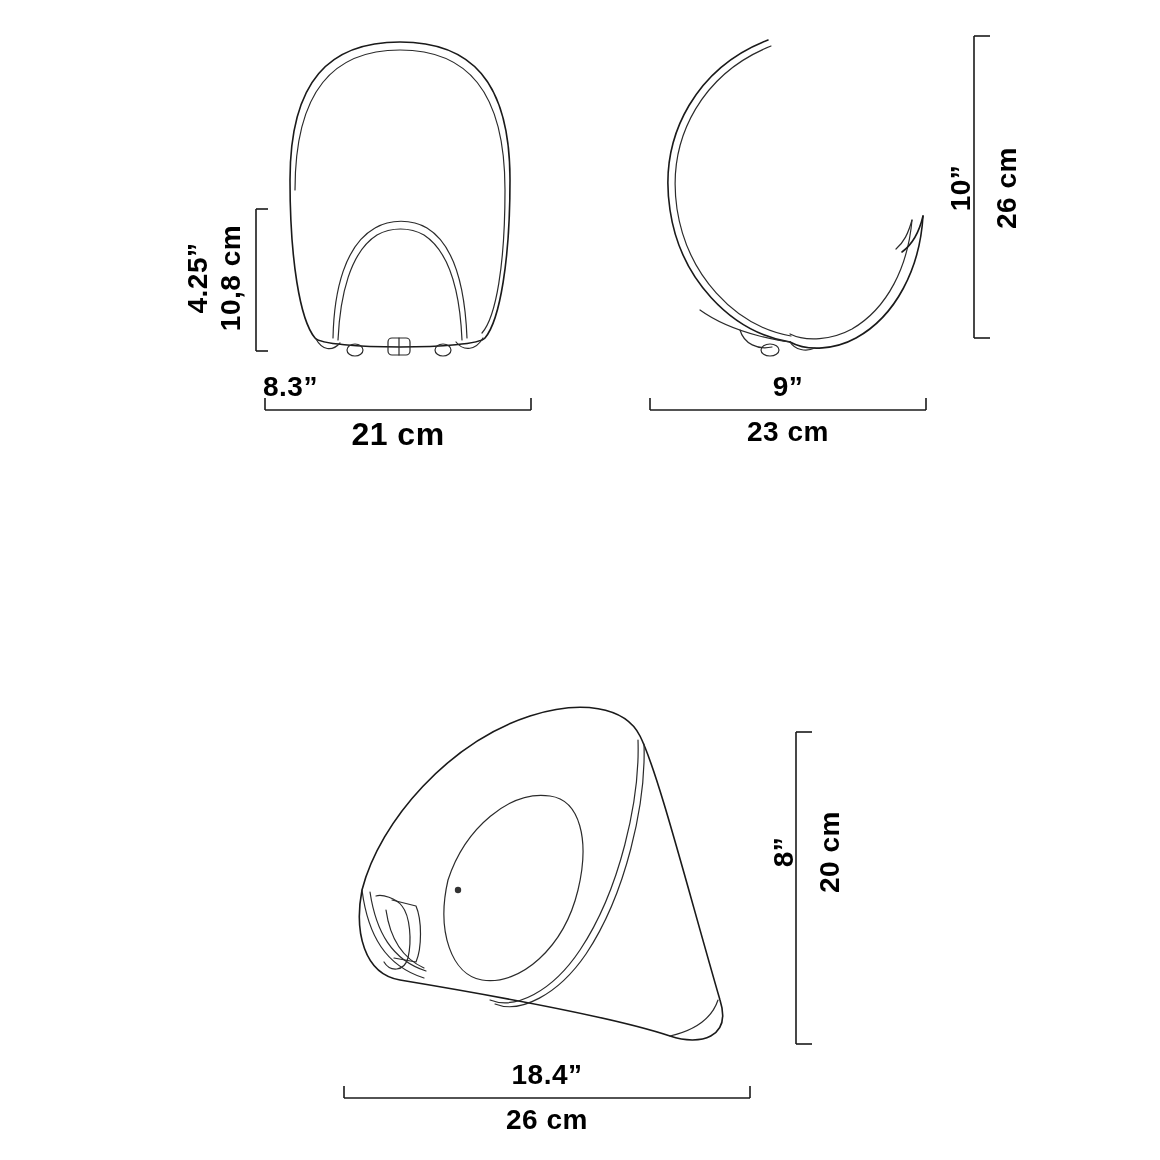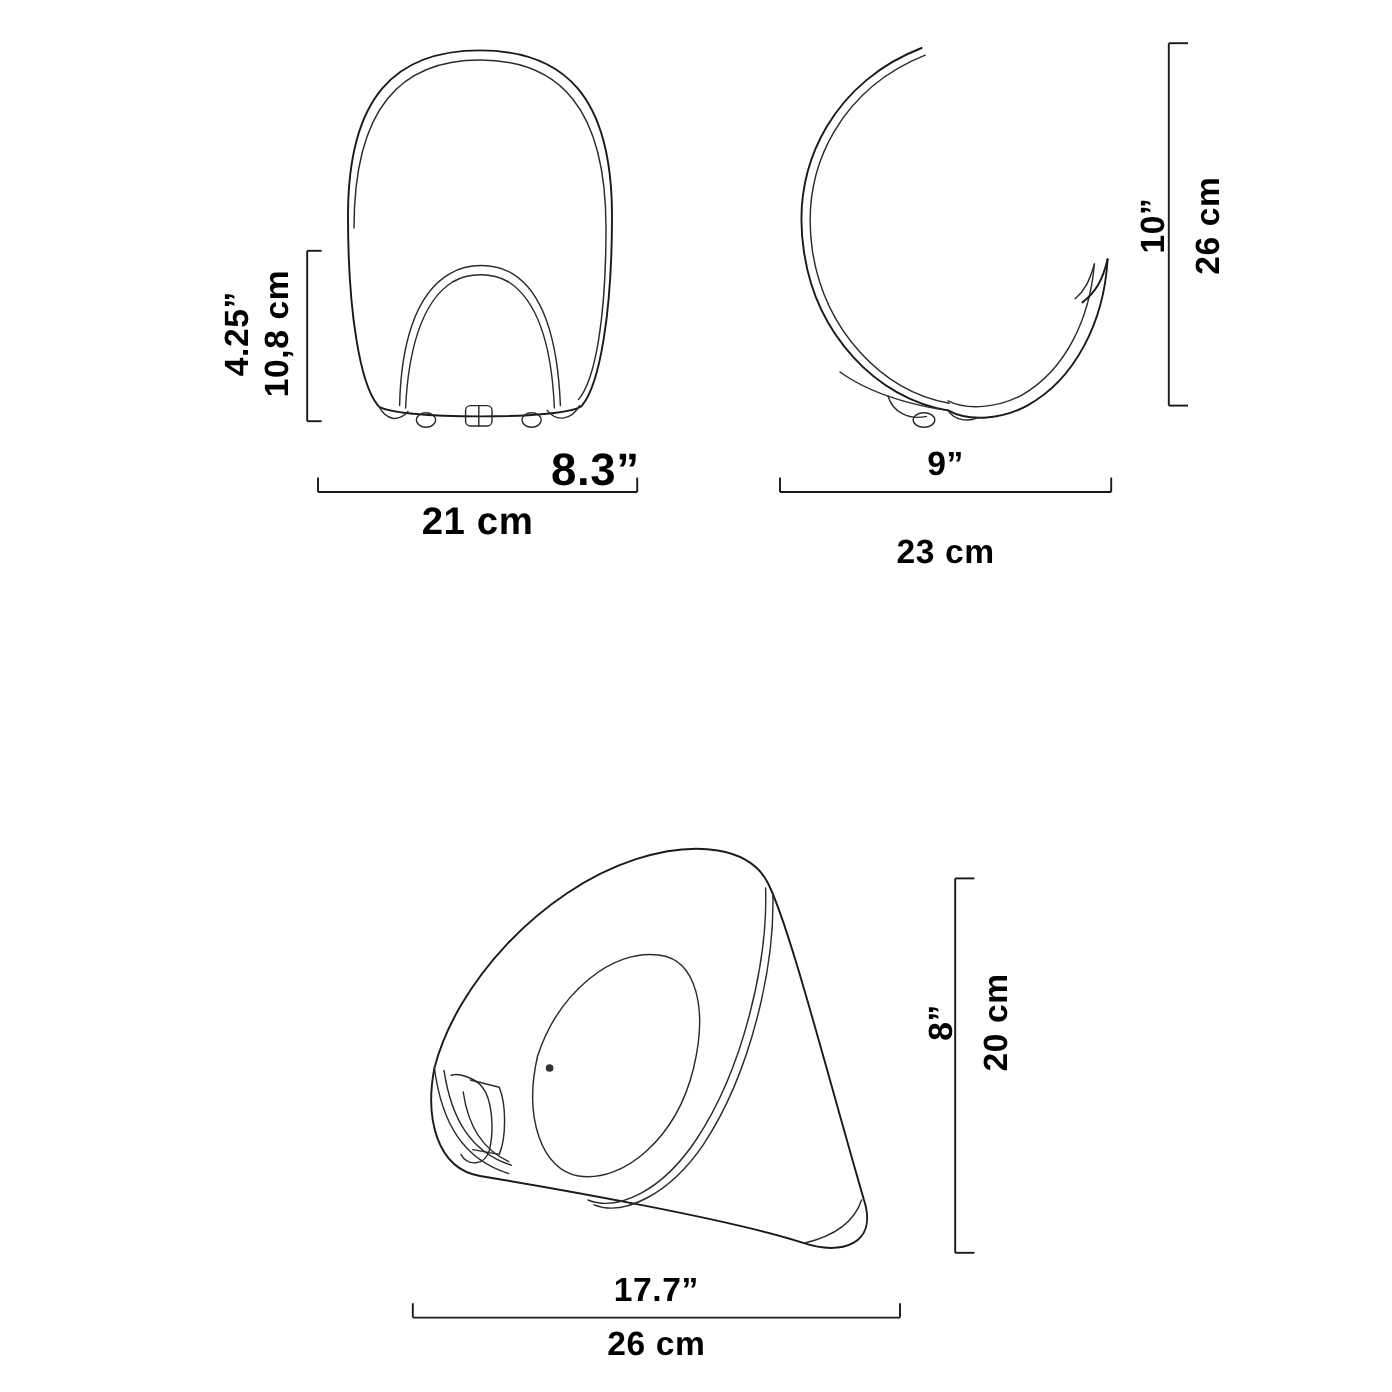--- a/index.html
+++ b/index.html
@@ -95,21 +95,21 @@
     <svg class="view" style="left:208px; top:205px;" width="60" height="150" viewBox="0 0 60 150">
       <line class="dimline" x1="48" y1="4" x2="48" y2="146"></line>
       <line class="dimline" x1="48" y1="4" x2="60" y2="4"></line>
       <line class="dimline" x1="48" y1="146" x2="60" y2="146"></line>
     </svg>
     <div class="dim-label rot-ccw" style="left:143px; top:262px; width:110px; text-align:center; font-size:28px;">4.25”</div>
     <div class="dim-label rot-ccw" style="left:176px; top:262px; width:110px; text-align:center; font-size:28px;">10,8 cm</div>
   </div>
 
   <div>
-    <div class="dim-label" style="left:263px; top:371px; width:270px; text-align:right; font-size:38px;">8.3”</div>
+    <div class="dim-label" style="left:263px; top:371px; width:270px; text-align:left; font-size:28px;">8.3”</div>
     <svg class="view" style="left:263px; top:405px;" width="270" height="10" viewBox="0 0 270 10">
       <line class="dimline" x1="2" y1="5" x2="268" y2="5"></line>
       <line class="dimline" x1="2" y1="5" x2="2" y2="-7"></line>
       <line class="dimline" x1="268" y1="5" x2="268" y2="-7"></line>
     </svg>
     <div class="dim-label" style="left:263px; top:416px; width:270px; text-align:center; font-size:32px;">21 cm</div>
   </div>
 
   <div class="view" style="left:640px; top:20px; width:310px; height:340px;">
     <svg width="310" height="340" viewBox="0 0 310 340">
@@ -145,21 +145,21 @@
     <div class="dim-label rot-ccw" style="left:952px; top:172px; width:110px; text-align:center; font-size:28px;">26 cm</div>
   </div>
 
   <div>
     <div class="dim-label" style="left:648px; top:371px; width:280px; text-align:center; font-size:28px;">9”</div>
     <svg class="view" style="left:648px; top:405px;" width="280" height="10" viewBox="0 0 280 10">
       <line class="dimline" x1="2" y1="5" x2="278" y2="5"></line>
       <line class="dimline" x1="2" y1="5" x2="2" y2="-7"></line>
       <line class="dimline" x1="278" y1="5" x2="278" y2="-7"></line>
     </svg>
-    <div class="dim-label" style="left:648px; top:416px; width:280px; text-align:center; font-size:28px;margin-top:28px;">23 cm</div>
+    <div class="dim-label" style="left:648px; top:416px; width:280px; text-align:center; font-size:28px;">23 cm</div>
   </div>
 
   <div class="view" style="left:340px; top:700px; width:420px; height:360px;">
     <svg width="420" height="360" viewBox="0 0 420 360">
       <path class="outline" d="M 22 190
         C 40 120, 110 42, 190 16
         C 240 0, 285 6, 300 36
         C 318 72, 348 190, 380 300
         C 392 338, 360 346, 330 336
         C 270 316, 120 290, 60 280
@@ -193,21 +193,21 @@
     <svg class="view" style="left:784px; top:728px;" width="30" height="320" viewBox="0 0 30 320">
       <line class="dimline" x1="12" y1="4" x2="12" y2="316"></line>
       <line class="dimline" x1="12" y1="4" x2="28" y2="4"></line>
       <line class="dimline" x1="12" y1="316" x2="28" y2="316"></line>
     </svg>
     <div class="dim-label rot-ccw" style="left:729px; top:836px; width:110px; text-align:center; font-size:28px;">8”</div>
     <div class="dim-label rot-ccw" style="left:775px; top:836px; width:110px; text-align:center; font-size:28px;">20 cm</div>
   </div>
 
   <div>
-    <div class="dim-label" style="left:342px; top:1059px; width:410px; text-align:center; font-size:28px;">17.7”</div>
+    <div class="dim-label" style="left:342px; top:1059px; width:410px; text-align:center; font-size:28px;">18.4”</div>
     <svg class="view" style="left:342px; top:1093px;" width="410" height="10" viewBox="0 0 410 10">
       <line class="dimline" x1="2" y1="5" x2="408" y2="5"></line>
       <line class="dimline" x1="2" y1="5" x2="2" y2="-7"></line>
       <line class="dimline" x1="408" y1="5" x2="408" y2="-7"></line>
     </svg>
     <div class="dim-label" style="left:342px; top:1104px; width:410px; text-align:center; font-size:28px;">26 cm</div>
   </div>
 
 </div>
 

